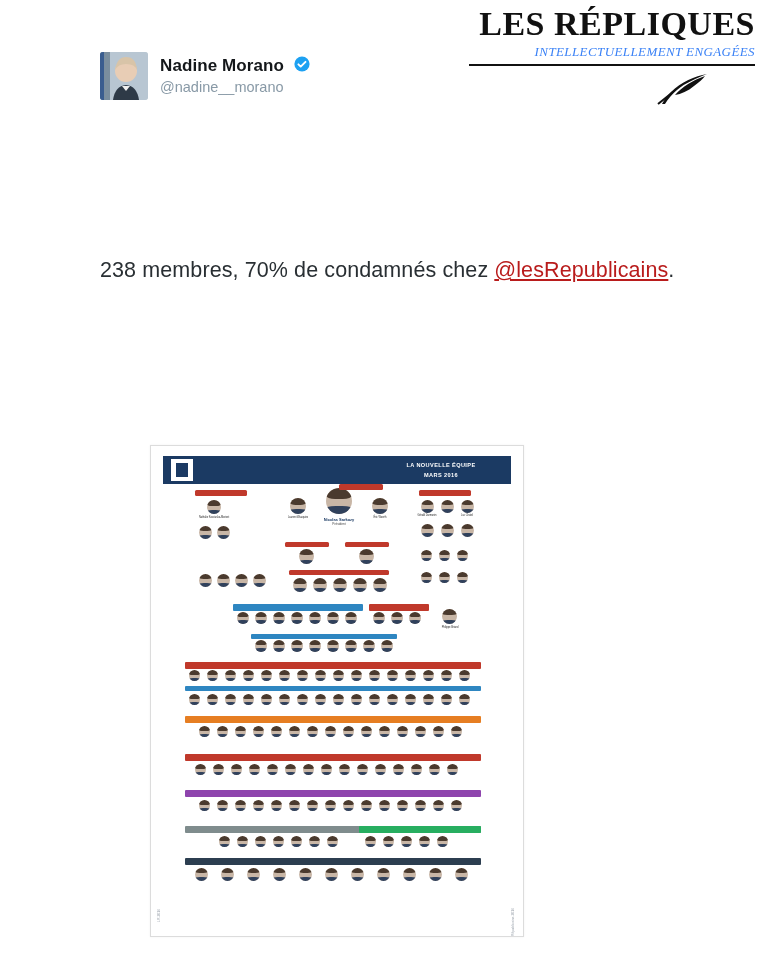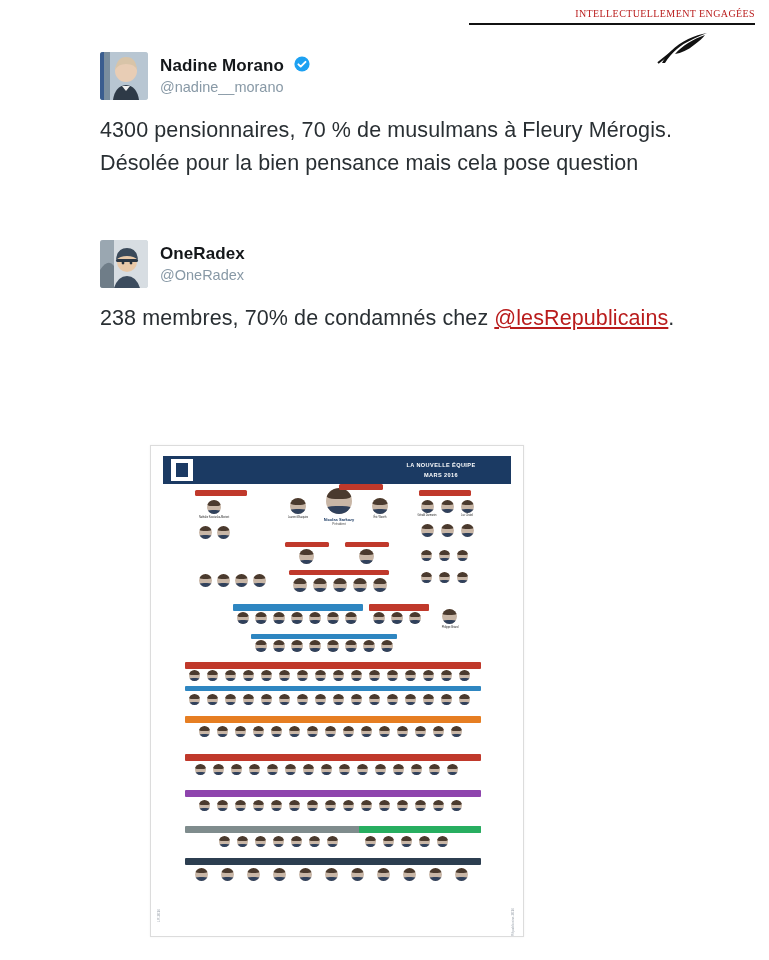--- a/index.html
+++ b/index.html
@@ -27,23 +27,24 @@
   .masthead-title {
     font-family: "Liberation Serif", serif;
     font-weight: bold;
     font-size: 34px;
     letter-spacing: 0.5px;
     color: #111111;
     line-height: 1.05;
   }
   .masthead-sub {
     font-family: "Liberation Serif", serif;
-    font-size: 10px;
+    font-style: italic;
+    font-size: 13px;
     letter-spacing: 0.4px;
-    color: #b91c1c;
+    color: #3b82f6;
     margin-top: 2px;
   }
   .masthead-rule {
     height: 2px;
     background: #111;
     margin-top: 4px;
     margin-left: 4px;
   }
   .quill {
     margin-top: 6px;
@@ -236,20 +237,21 @@
     font-size: 3.2px;
     color: #444;
     text-align: center;
     white-space: nowrap;
   }
 </style>
 </head>
 <body>
 
 <div class="masthead">
+  <div class="masthead-title">LES RÉPLIQUES</div>
   <div class="masthead-sub">INTELLECTUELLEMENT ENGAGÉES</div>
   <div class="masthead-rule"></div>
   <div class="quill">
     <svg width="56" height="34" viewBox="0 0 56 34">
       <path d="M52 2 C40 4 26 10 16 20 C12 24 9 28 7 32 L10 32 C13 27 17 22 22 18 C30 11 42 6 52 2 Z" fill="#111"></path>
       <path d="M50 4 C38 8 27 15 20 23 C26 22 33 19 39 14 C44 10 48 7 50 4 Z" fill="#111"></path>
       <path d="M3 32 L18 20" stroke="#111" stroke-width="2"></path>
     </svg>
   </div>
 </div>
@@ -272,43 +274,23 @@
       <span class="verified">
         <svg width="16" height="16" viewBox="0 0 16 16">
           <path d="M8 0.6 l1.9 1.5 2.4-0.3 0.9 2.2 2.2 0.9-0.3 2.4 1.5 1.9-1.5 1.9 0.3 2.4-2.2 0.9-0.9 2.2-2.4-0.3L8 17.4" fill="none"></path>
           <circle cx="8" cy="8" r="7.6" fill="#1da1f2"></circle>
           <path d="M4.4 8.3 l2.3 2.3 4.8-4.8" stroke="#ffffff" stroke-width="1.9" fill="none" stroke-linecap="round" stroke-linejoin="round"></path>
         </svg>
       </span>
       <div class="handle">@nadine__morano</div>
     </div>
   </div>
-  <div class="tweet-body">4300 pensionnaires, 70 % de musulmans à Fleury Mérogis. Désolée pour la bien pensance mais cela pose question</div>
 </div>
 
 <div class="tweet" id="tweet-2">
-  <div class="tweet-head">
-    <div class="avatar">
-      <svg width="48" height="48" viewBox="0 0 48 48">
-        <rect width="48" height="48" fill="#d7dde2"></rect>
-        <rect x="0" y="0" width="14" height="48" fill="#9aa7b1"></rect>
-        <path d="M0 30 q8 -12 14 -4 l0 22 l-14 0 z" fill="#6f7d88"></path>
-        <circle cx="27" cy="22" r="10" fill="#e9c9a8"></circle>
-        <path d="M16 20 q1 -12 11 -12 q10 0 11 12 q-4 -4 -11 -4 q-7 0 -11 4 z" fill="#3b4a5a"></path>
-        <rect x="16" y="19" width="22" height="3" rx="1.5" fill="#2b3744"></rect>
-        <path d="M14 48 q4 -12 13 -12 q9 0 13 12 z" fill="#3c4c5e"></path>
-        <circle cx="23" cy="23" r="1.4" fill="#26303a"></circle>
-        <circle cx="31" cy="23" r="1.4" fill="#26303a"></circle>
-      </svg>
-    </div>
-    <div class="tweet-names">
-      <span class="display-name">OneRadex</span>
-      <div class="handle">@OneRadex</div>
-    </div>
-  </div>
   <div class="tweet-body">
     <span>238 membres, 70% de condamnés chez </span><a class="mention" href="#">@lesRepublicains</a><span>.</span><br>
   </div>
 </div>
 
 <div class="poster-wrap">
   <div class="poster">
 
     <div class="poster-header">
       <div class="poster-header-logo">

